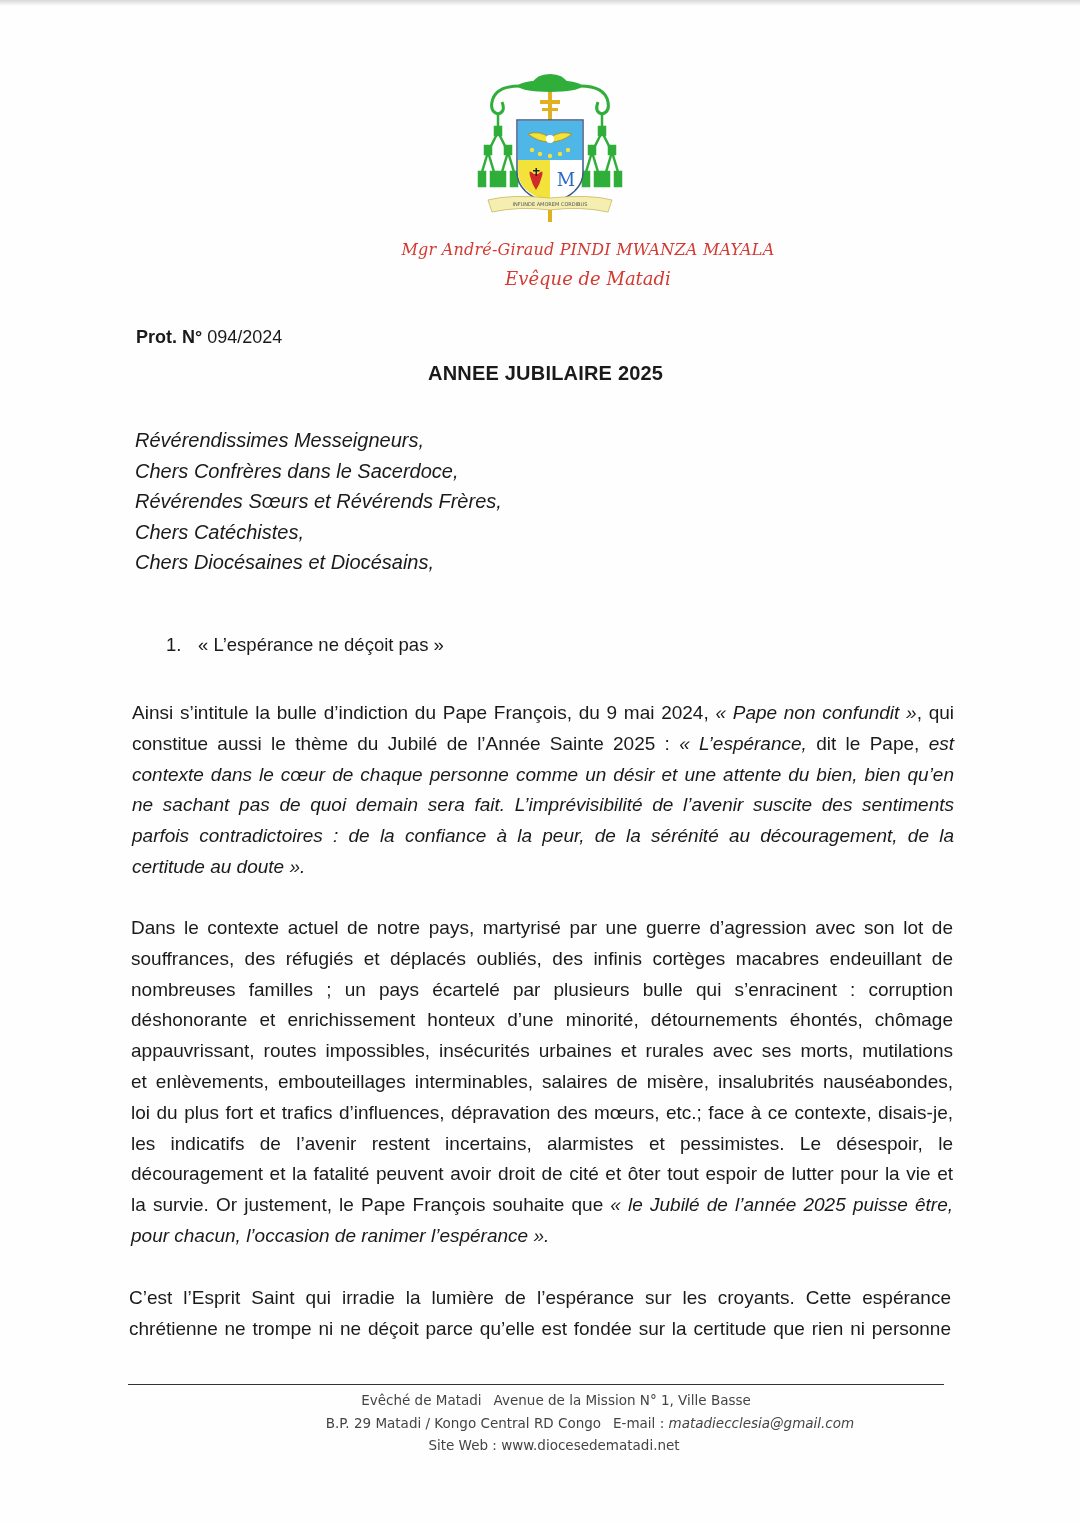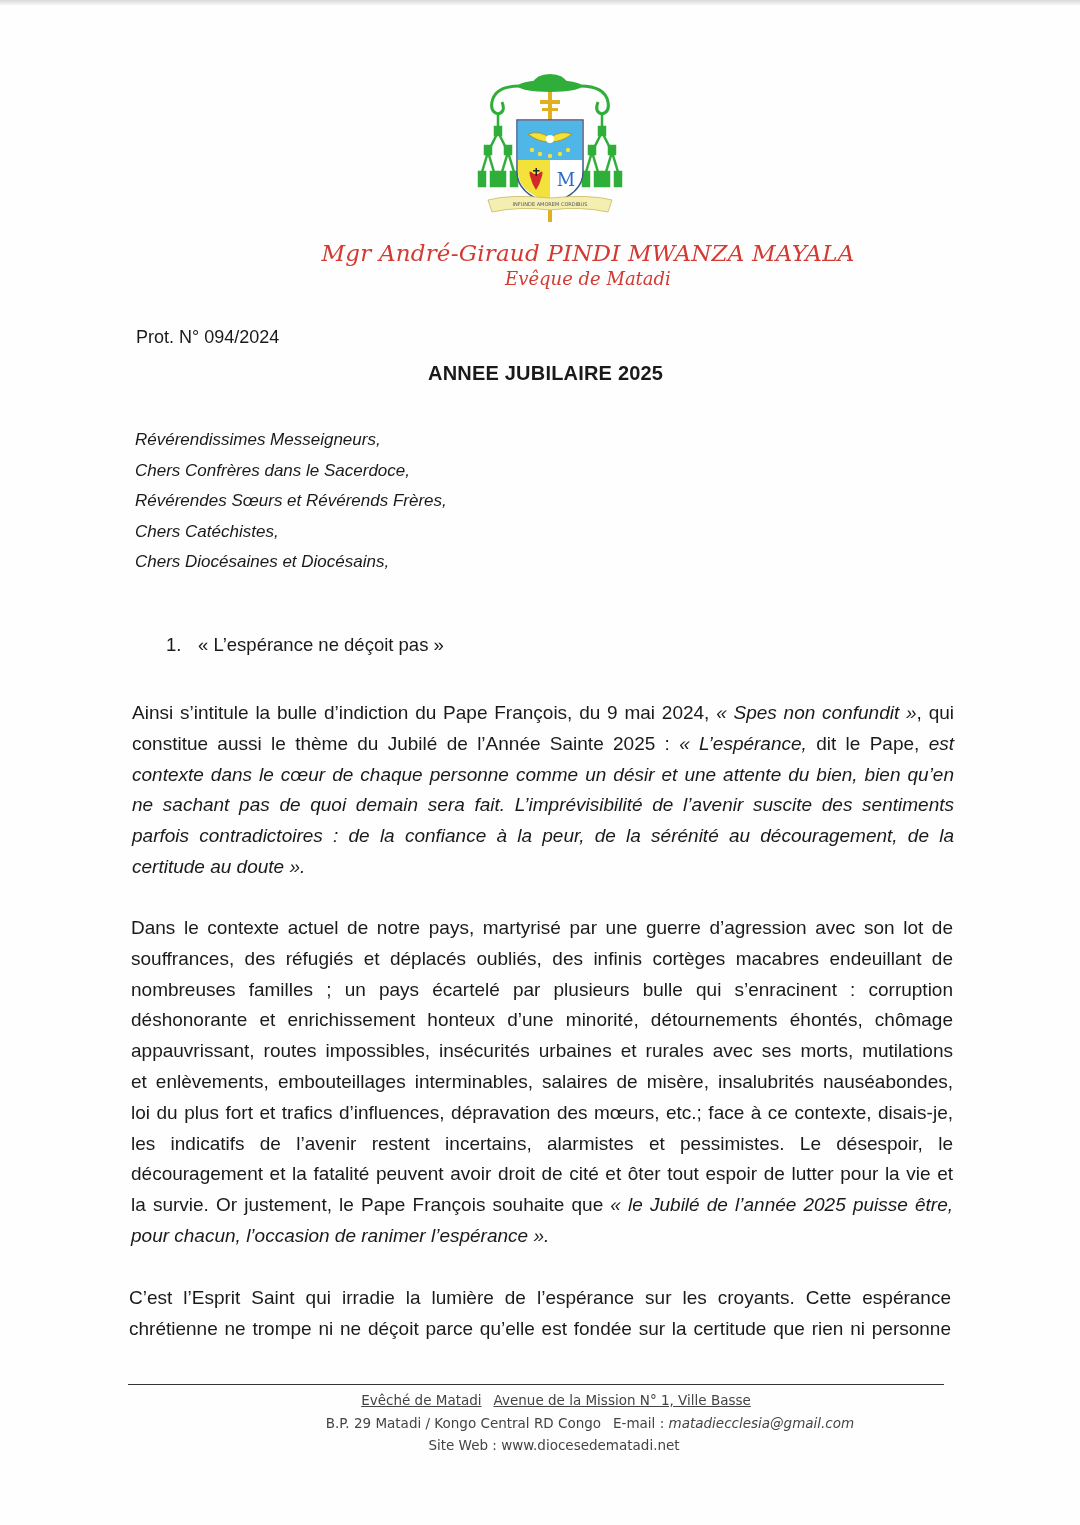--- a/index.html
+++ b/index.html
@@ -5,41 +5,41 @@
   html, body { margin: 0; padding: 0; }
   body {
     width: 1080px; height: 1525px; background: #fefefe; position: relative; overflow: hidden;
     font-family: "Liberation Sans", "DejaVu Sans", sans-serif; color: #1a1a1a;
   }
   .top-shade { position: absolute; left: 0; top: 0; width: 1080px; height: 6px;
     background: linear-gradient(#d8d8d8, #fefefe); }
   .crest { position: absolute; left: 470px; top: 72px; width: 160px; height: 150px; }
   .sig { position: absolute; left: 0; width: 1080px; text-align: center;
     font-family: "DejaVu Serif", "Liberation Serif", serif; font-style: italic; color: #d23a32; }
-  .sig.name { top: 240px; font-size: 23px; padding-left: 96px; box-sizing: border-box; letter-spacing: 0.2px; }
+  .sig.name { top: 240px; font-size: 16px; padding-left: 96px; box-sizing: border-box; letter-spacing: 0.2px; }
   .sig.title { top: 268px; font-size: 18px; padding-left: 96px; box-sizing: border-box; }
   .prot { position: absolute; left: 136px; top: 327px; font-size: 18px; }
-  .prot b { font-weight: normal; }
+  .prot b { font-weight: bold; }
   .doc-title { position: absolute; left: 428px; top: 362px; font-size: 20px; font-weight: bold; letter-spacing: 0.2px; }
-  .salutations { position: absolute; left: 135px; top: 425px; font-size: 17px; font-style: italic; line-height: 30.6px; }
+  .salutations { position: absolute; left: 135px; top: 425px; font-size: 20px; font-style: italic; line-height: 30.6px; }
   .salutations div { white-space: nowrap; }
   .section-heading { position: absolute; left: 166px; top: 634px; font-size: 18.5px; font-weight: normal; }
   .section-heading .num { display: inline-block; width: 32px; }
   .para { position: absolute; left: 132px; width: 822px; font-size: 19px; line-height: 30.8px;
     text-align: justify; font-family: "Liberation Sans Narrow", "Liberation Sans", sans-serif; }
   .para .line { display: block; white-space: nowrap; text-align: justify; text-align-last: justify; height: 30.8px; }
   .para .line.last { text-align-last: left; }
   .para i { font-style: italic; }
   .p1 { top: 698px; }
   .p2 { top: 913px; left: 131px; }
   .p3 { top: 1283px; left: 129px; }
   .footer-rule { position: absolute; left: 128px; top: 1384px; width: 816px; height: 1px; background: #333; }
   .footer { position: absolute; left: 0; width: 1080px; text-align: center; font-size: 13.5px; color: #444;
     font-family: "DejaVu Sans", sans-serif; }
-  .footer.l1 { top: 1392px; padding-left: 32px; box-sizing: border-box; text-decoration: underline; }
+  .footer.l1 { top: 1392px; padding-left: 32px; box-sizing: border-box; }
   .footer.l2 { top: 1415px; padding-left: 28px; box-sizing: border-box; margin-left: 36px; }
   .footer.l3 { top: 1437px; padding-left: 28px; box-sizing: border-box; }
   .footer i { font-style: italic; }
   .gap { display: inline-block; width: 12px; }
 </style>
 </head>
 <body>
 
 <div class="top-shade"></div>
 
@@ -133,21 +133,21 @@
   <div>Révérendes Sœurs et Révérends Frères,</div>
   <div>Chers Catéchistes,</div>
   <div>Chers Diocésaines et Diocésains,</div>
 </div>
 
 <div class="section-heading">
   <span class="num">1.</span><span>« L’espérance ne déçoit pas »</span>
 </div>
 
 <div class="para p1">
-  <span class="line"><span>Ainsi s’intitule la bulle d’indiction du Pape François, du 9 mai 2024, </span><i>« Spes non confundit »</i><span>, qui</span></span>
+  <span class="line"><span>Ainsi s’intitule la bulle d’indiction du Pape François, du 9 mai 2024, </span><i>« Pape non confundit »</i><span>, qui</span></span>
   <span class="line"><span>constitue aussi le thème du Jubilé de l’Année Sainte 2025 : </span><i>« L’espérance,</i><span> dit le Pape, </span><i>est</i></span>
   <span class="line"><i>contexte dans le cœur de chaque personne comme un désir et une attente du bien, bien qu’en</i></span>
   <span class="line"><i>ne sachant pas de quoi demain sera fait. L’imprévisibilité de l’avenir suscite des sentiments</i></span>
   <span class="line"><i>parfois contradictoires : de la confiance à la peur, de la sérénité au découragement, de la</i></span>
   <span class="line last"><i>certitude au doute ».</i></span>
 </div>
 
 <div class="para p2">
   <span class="line">Dans le contexte actuel de notre pays, martyrisé par une guerre d’agression avec son lot de</span>
   <span class="line">souffrances, des réfugiés et déplacés oubliés, des infinis cortèges macabres endeuillant de</span>

